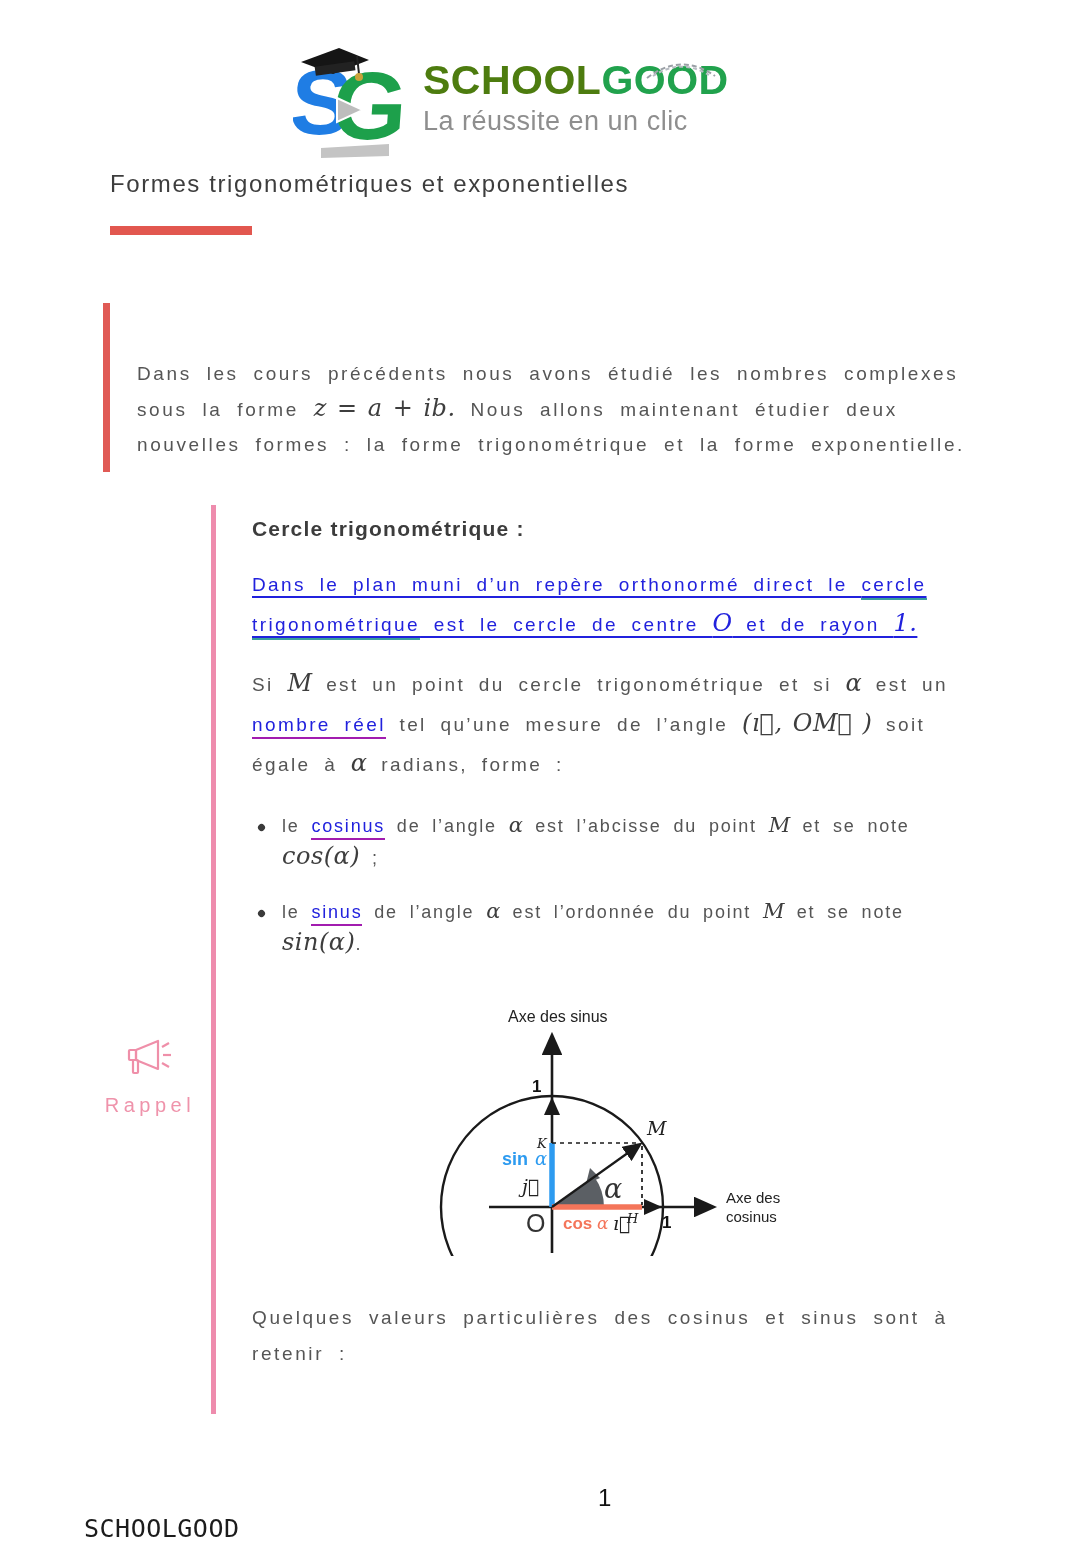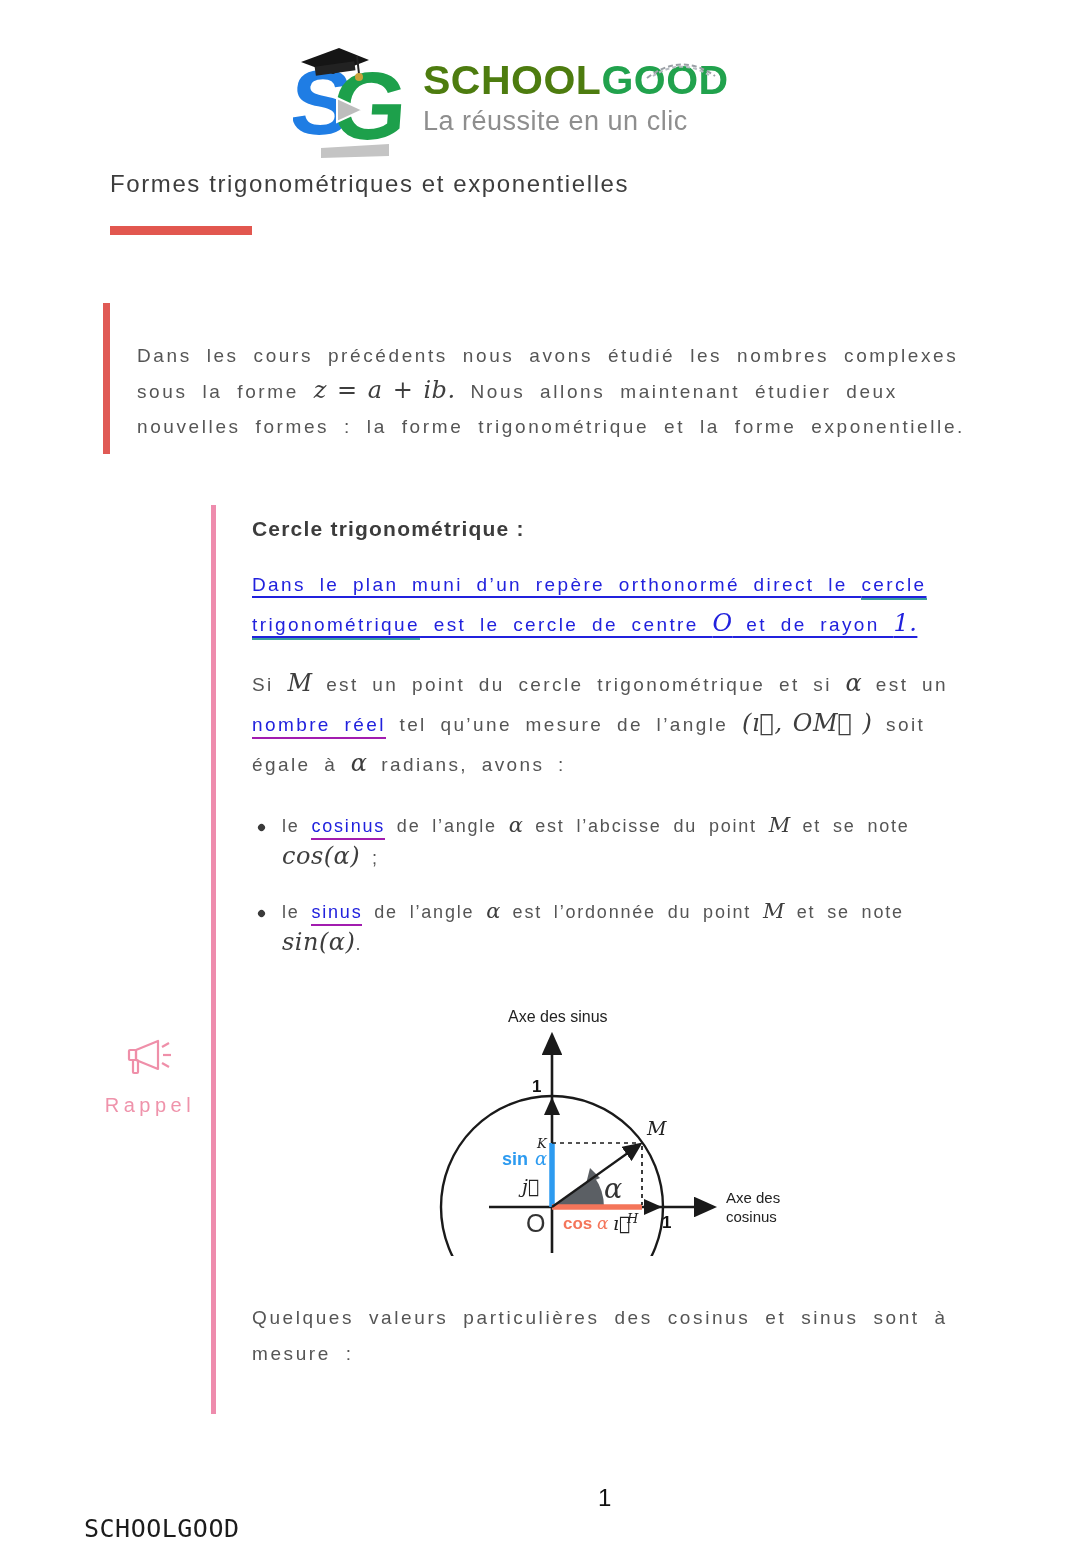--- a/index.html
+++ b/index.html
@@ -18,21 +18,21 @@
 
   
   .page-title { position:absolute; left:110px; top:170px; font-size:24px; font-weight:normal;
     color:#3d3d3d; letter-spacing:1.6px; }
   .title-bar { position:absolute; left:110px; top:226px; width:142px; height:9px; background:#e2574f; }
 
   
   .intro { position:absolute; left:103px; top:303px; width:890px;
     border-left:7px solid #e05a55; padding:8px 0 10px 27px; }
   .intro-heading { font-size:19px; color:#555; letter-spacing:3.5px; word-spacing:4px; }
-  .intro-text { margin-top:27px; font-size:19px; color:#555; letter-spacing:2.6px;
+  .intro-text { margin-top:45px; font-size:19px; color:#555; letter-spacing:2.6px;
     word-spacing:7px; line-height:35px; }
 
   .math { font-family:"DejaVu Serif", serif; font-style:italic; color:#3e3e3e;
     letter-spacing:0.5px; word-spacing:2px; font-size:21px; }
   .math-big { font-size:24px; }
 
   
   .section { position:absolute; left:211px; top:505px; width:775px; height:909px;
     border-left:5px solid #ee8cad; padding:12px 0 0 36px; }
   .section-heading { font-size:21px; font-weight:bold; color:#3c3c3c; letter-spacing:1.2px; }
@@ -110,21 +110,21 @@
 </div>
 
 <div class="section">
   <h2 class="section-heading">Cercle trigonométrique :</h2>
 
   <p class="lead">
     <span class="blue-seg">Dans le plan muni d’un repère orthonormé direct le </span><span class="inner-link">cercle trigonométrique</span><span class="blue-seg"> est le cercle de centre </span><span class="blue-seg math math-big">O</span><span class="blue-seg"> et de rayon </span><span class="blue-seg math math-big">1.</span>
   </p>
 
   <p class="para">
-    <span>Si </span><span class="math math-big">M</span><span> est un point du cercle trigonométrique et si </span><span class="math math-big">α</span><span> est un </span><span class="text-link">nombre réel</span><span> tel qu’une mesure de l’angle </span><span class="math math-big">(ı⃗, OM⃗ )</span><span> soit égale à </span><span class="math math-big">α</span><span> radians, avons :</span>
+    <span>Si </span><span class="math math-big">M</span><span> est un point du cercle trigonométrique et si </span><span class="math math-big">α</span><span> est un </span><span class="text-link">nombre réel</span><span> tel qu’une mesure de l’angle </span><span class="math math-big">(ı⃗, OM⃗ )</span><span> soit égale à </span><span class="math math-big">α</span><span> radians, forme :</span>
   </p>
 
   <ul class="bullets">
     <li>
       <span>le </span><span class="text-link">cosinus</span><span> de l’angle </span><span class="math">α</span><span> est l’abcisse du point </span><span class="math">M</span><span> et se note </span><span class="math math-big">cos(α)</span><span> ;</span>
     </li>
     <li>
       <span>le </span><span class="text-link">sinus</span><span> de l’angle </span><span class="math">α</span><span> est l’ordonnée du point </span><span class="math">M</span><span> et se note </span><span class="math math-big">sin(α)</span><span>.</span>
     </li>
   </ul>
@@ -168,21 +168,21 @@
       <text x="68" y="164" font-size="18" font-weight="bold" fill="#2d9bf0">sin</text>
       <text x="101" y="164" font-size="18" class="serif-it" fill="#2d9bf0">α</text>
       <text x="88" y="192" font-size="19" class="serif-it" fill="#222">j⃗</text>
       <text x="129" y="228" font-size="17" font-weight="bold" fill="#f4755a">cos</text>
       <text x="163" y="228" font-size="17" class="serif-it" fill="#f4755a">α</text>
       <text x="179" y="229" font-size="19" class="serif-it" fill="#222">ı⃗</text>
       <text x="170" y="197" font-size="27" class="serif-it" fill="#333">α</text>
     </svg>
   </div>
 
-  <p class="closing">Quelques valeurs particulières des cosinus et sinus sont à mesure :</p>
+  <p class="closing">Quelques valeurs particulières des cosinus et sinus sont à retenir :</p>
 </div>
 
 <div class="rappel">
   <svg width="52" height="38" viewBox="0 0 52 38">
     <g fill="none" stroke="#ef8fa9" stroke-width="2.2" stroke-linejoin="round">
       <rect x="5" y="12" width="7" height="10" rx="1"></rect>
       <polygon points="12,12 34,3 34,31 12,22"></polygon>
       <rect x="9" y="22" width="5" height="13" rx="1"></rect>
       <line x1="38" y1="9" x2="45" y2="5"></line>
       <line x1="39" y1="17" x2="47" y2="17"></line>

